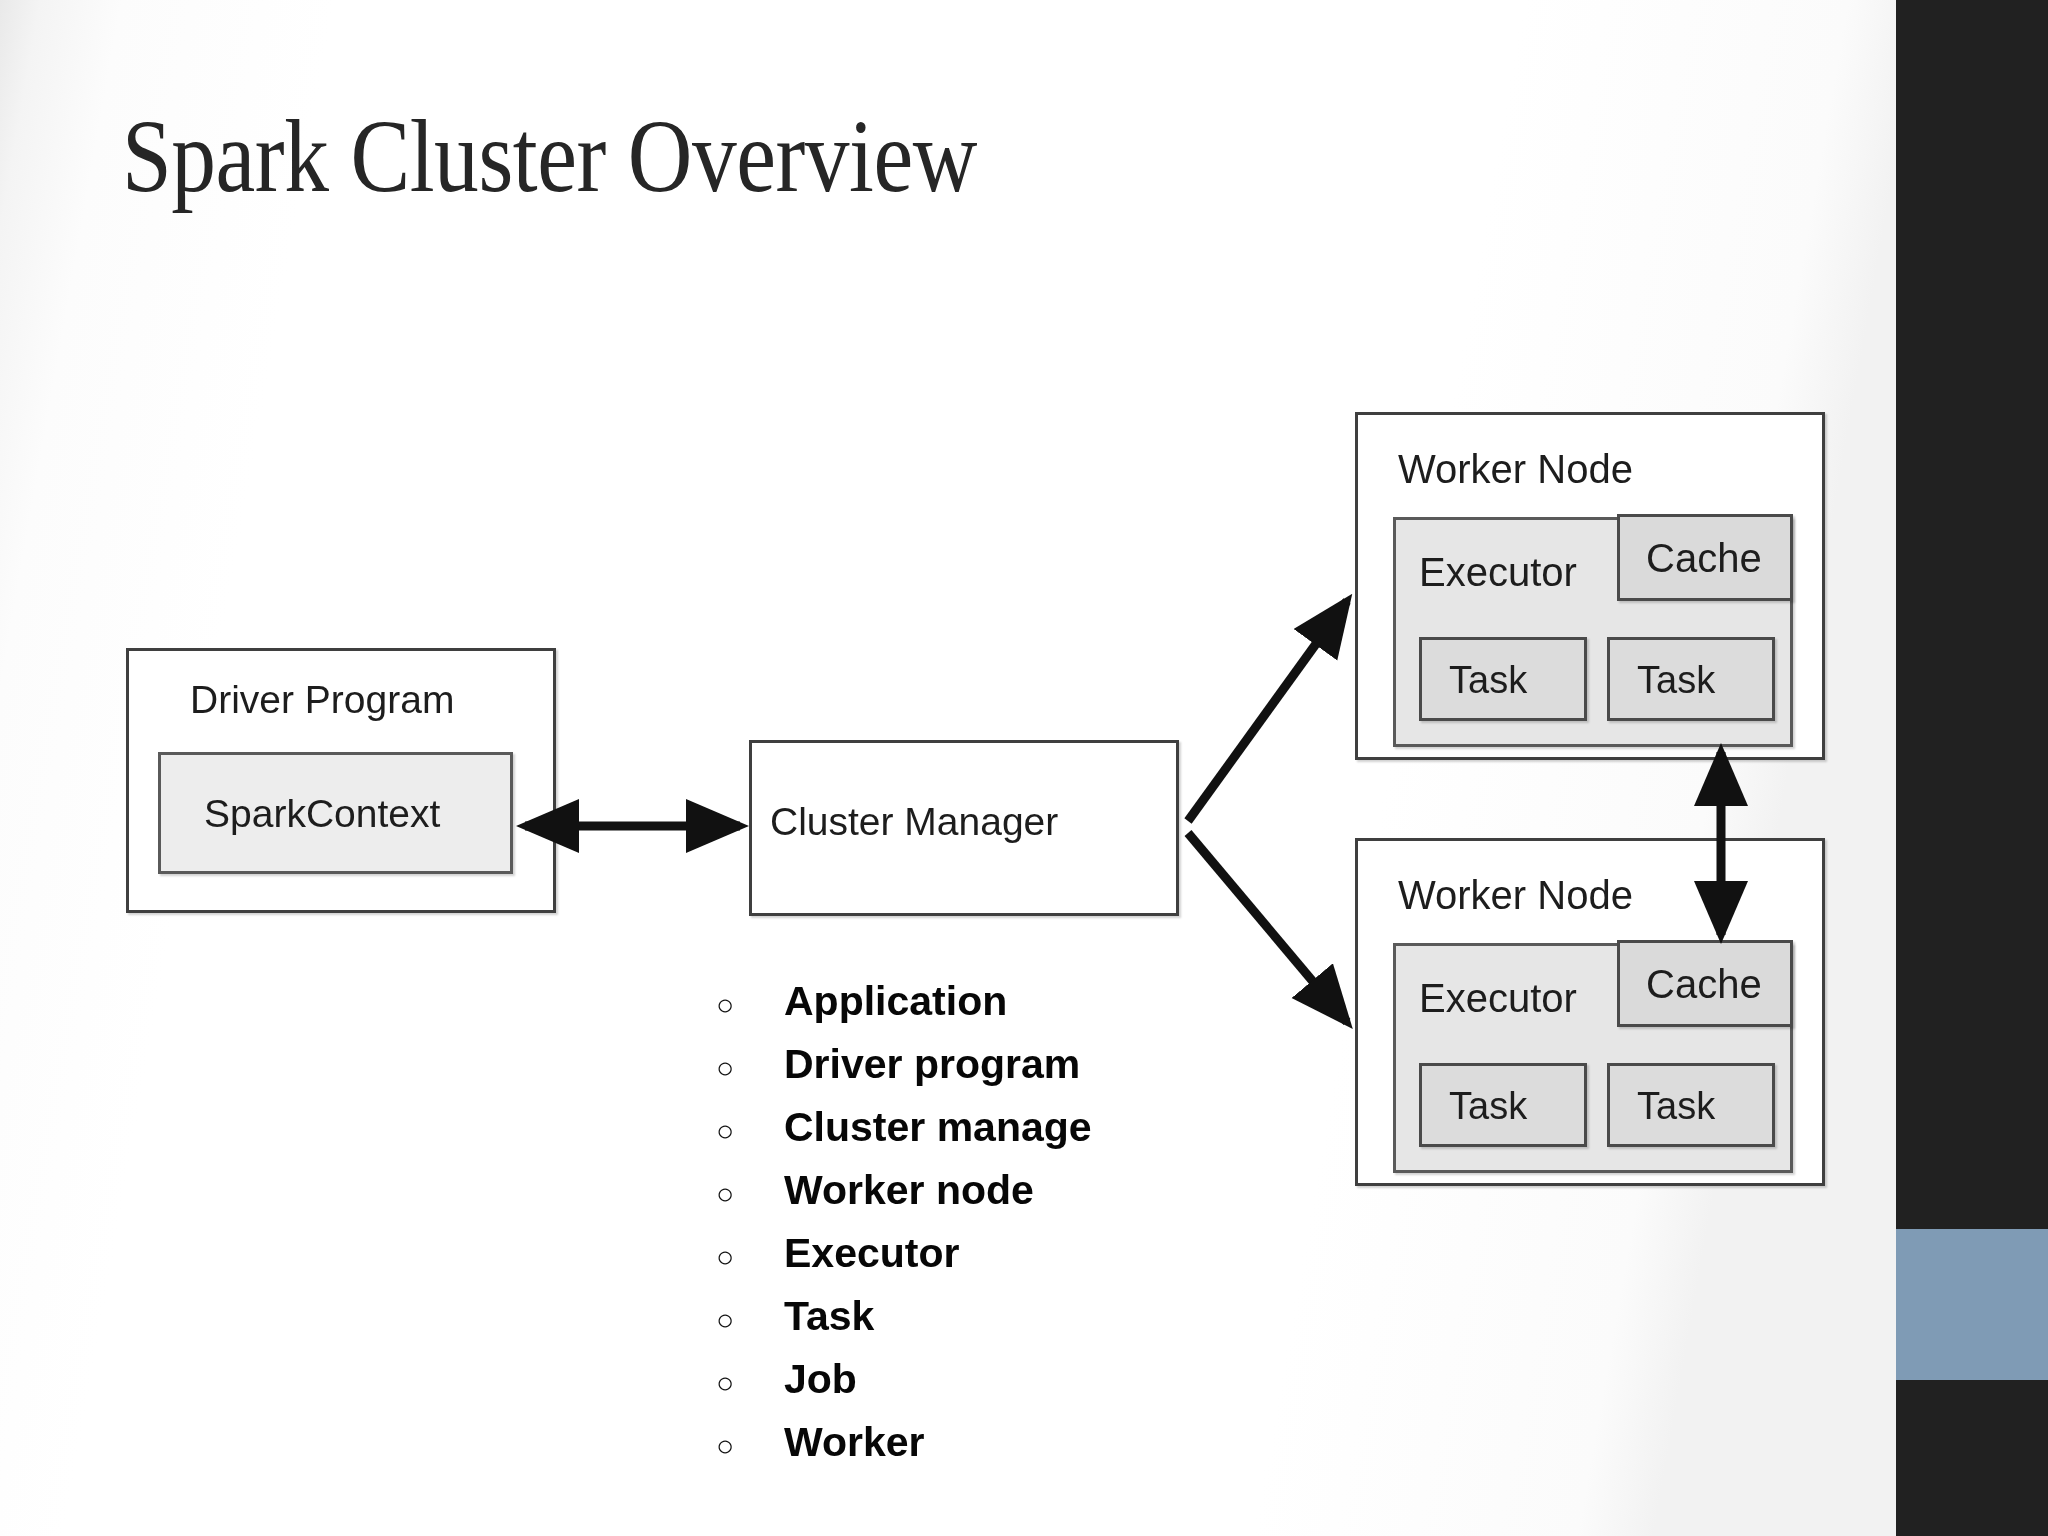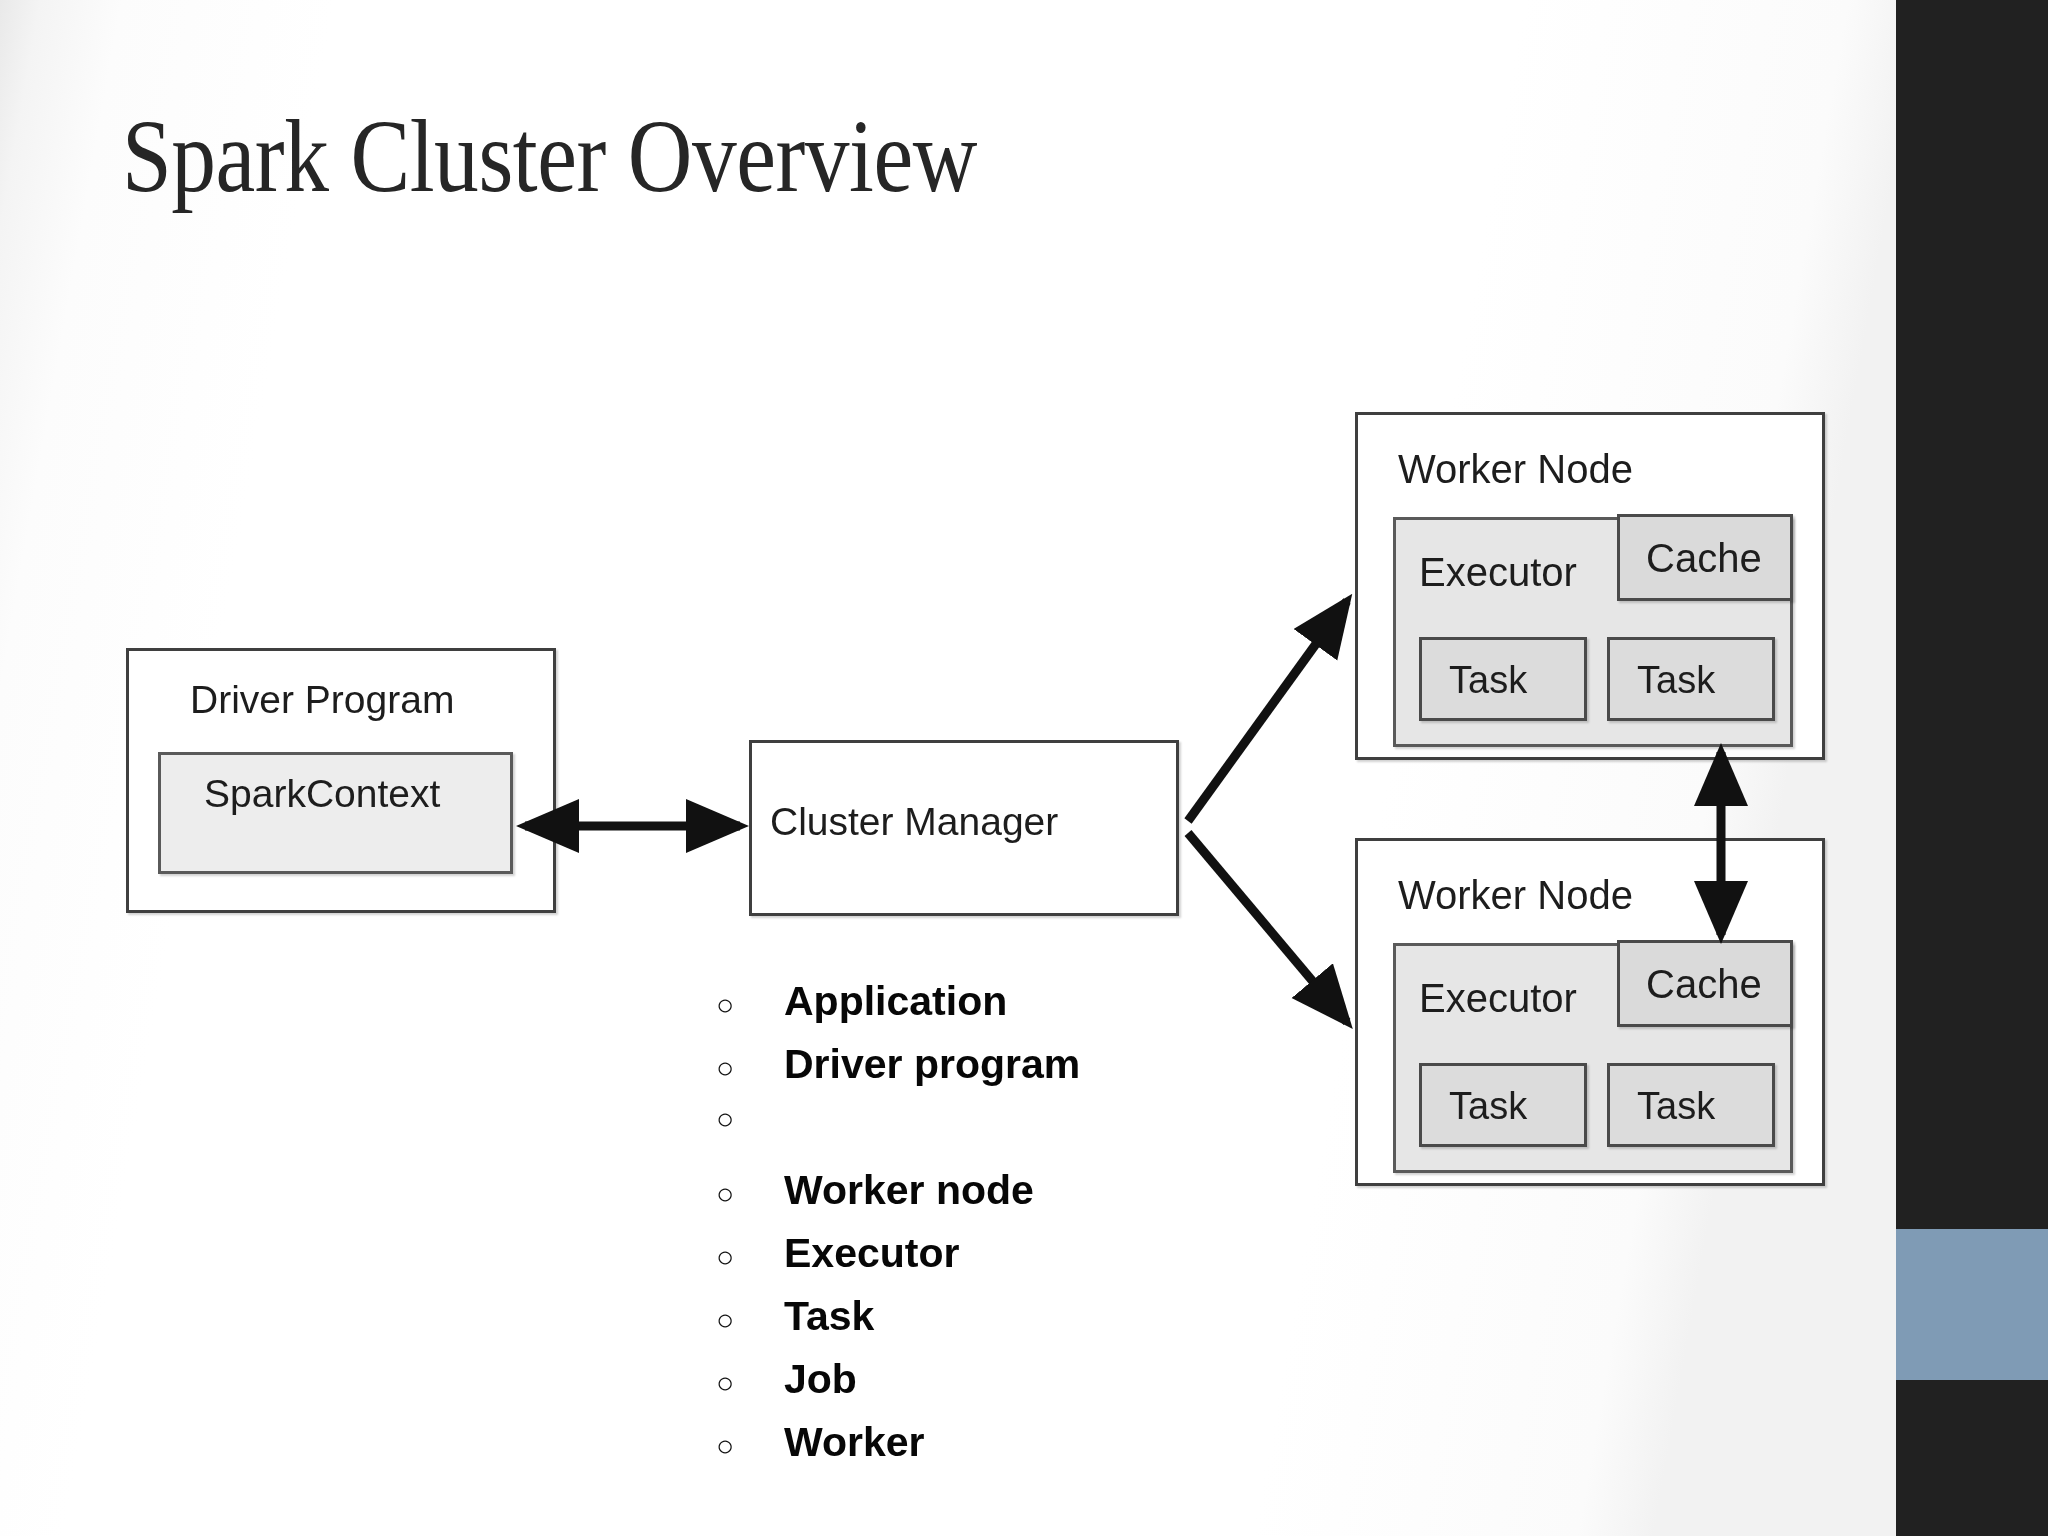--- a/index.html
+++ b/index.html
@@ -87,21 +87,21 @@
   #driver-program-label {
     left: 190px; top: 678px;
   }
   #sparkcontext-box {
     left: 158px; top: 752px;
     width: 355px; height: 122px;
     background: #ededed;
     border: 3px solid #5a5a5a;
   }
   #sparkcontext-label {
-    left: 204px; top: 772px;
+    left: 204px; top: 792px;
   }
 
   
   #cluster-manager-box {
     left: 749px; top: 740px;
     width: 430px; height: 176px;
   }
   #cluster-manager-label {
     left: 770px; top: 800px;
   }
@@ -255,20 +255,21 @@
     <li>
       <span class="bullet-marker">○</span>
       <span class="bullet-text">Application</span>
     </li>
     <li>
       <span class="bullet-marker">○</span>
       <span class="bullet-text">Driver program</span>
     </li>
     <li>
       <span class="bullet-marker">○</span>
+      <span class="bullet-text">Cluster manage</span>
     </li>
     <li>
       <span class="bullet-marker">○</span>
       <span class="bullet-text">Worker node</span>
     </li>
     <li>
       <span class="bullet-marker">○</span>
       <span class="bullet-text">Executor</span>
     </li>
     <li>

